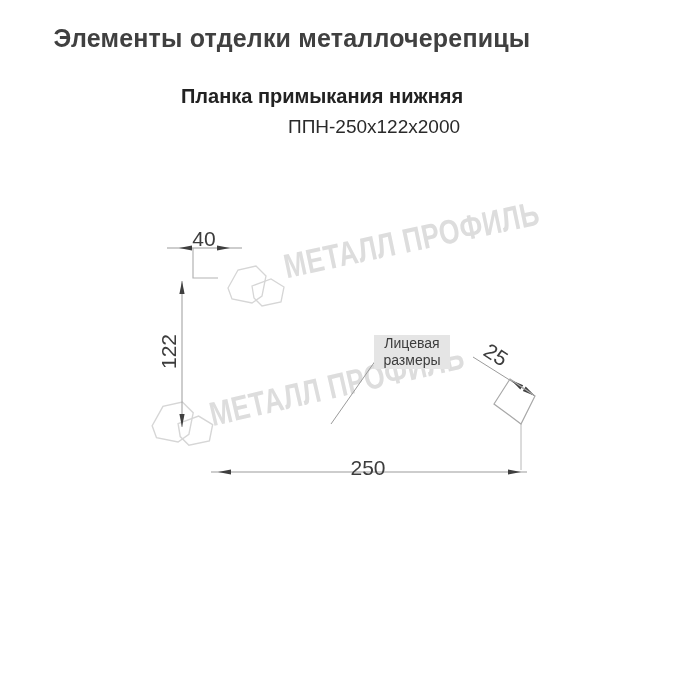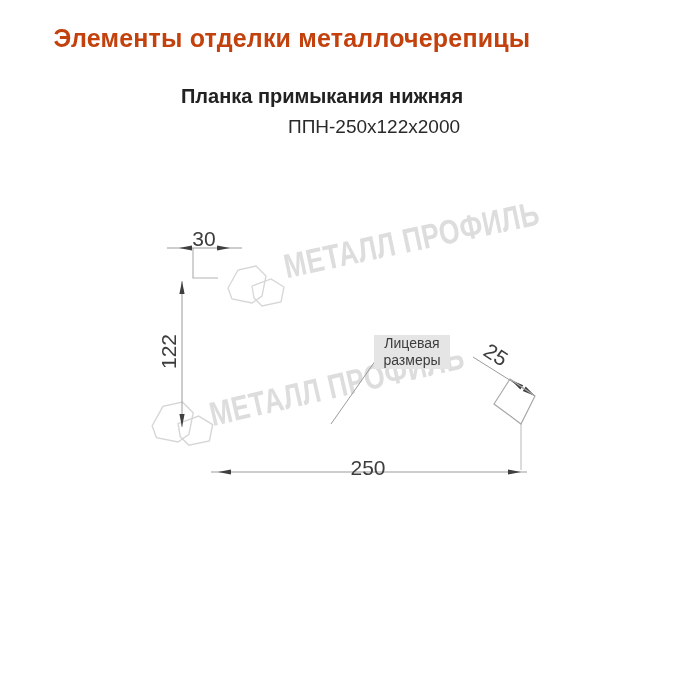--- a/index.html
+++ b/index.html
@@ -1,21 +1,21 @@
 <!DOCTYPE html>
 <html><head>
 <meta charset="utf-8">
 <style>
   html,body{margin:0;padding:0;background:#ffffff;}
   #stage{
     position:relative;width:700px;height:700px;background:#ffffff;overflow:hidden;
     font-family:"Liberation Sans",sans-serif;
   }
   .abs{position:absolute;}
-  .title-1{left:0;top:24px;width:584px;text-align:center;font-size:25px;font-weight:bold;color:#c2410c;letter-spacing:.2px;}
+  .title-1{left:0;top:24px;width:584px;text-align:center;font-size:25px;font-weight:bold;color:#404040;letter-spacing:.2px;}
   .title-2{left:0;top:85px;width:644px;text-align:center;font-size:20px;font-weight:bold;color:#222222;}
   .title-3{left:0;top:116px;width:700px;text-align:center;font-size:19px;font-weight:normal;color:#2a2a2a;padding-left:24px;}
   .dim-text{font-size:21px;color:#3c3c3c;text-align:center;line-height:1;}
   .dim-20{left:184px;top:228px;width:40px;}
   .dim-122{left:140px;top:341px;width:56px;transform:rotate(-90deg);}
   .dim-250{left:337px;top:449px;width:62px;margin-top:8px;}
   .dim-25{left:475px;top:344px;width:42px;transform:rotate(33deg);}
   .face-label{
     left:374px;top:335px;width:76px;background:#e5e5e5;z-index:3;
     font-size:14px;line-height:1.22;color:#3c3c3c;text-align:center;
@@ -82,21 +82,21 @@
 
     <line x1="521" y1="424" x2="521" y2="470" stroke="#b8b8b8" stroke-width="1"></line>
 
     <g>
       <line x1="211" y1="472" x2="527" y2="472" stroke="#9b9b9b" stroke-width="1"></line>
       <polygon points="218,472 231,469.4 231,474.6" fill="#3f3f3f"></polygon>
       <polygon points="521,472 508,469.4 508,474.6" fill="#3f3f3f"></polygon>
     </g>
   </svg>
 
-  <div class="abs dim-text dim-20 label-layer">30</div>
+  <div class="abs dim-text dim-20 label-layer">40</div>
   <div class="abs dim-text dim-122 label-layer">122</div>
   <div class="abs dim-text dim-250 label-layer">250</div>
   <div class="abs dim-text dim-25 label-layer">25</div>
 
   <div class="abs face-label">
     <div>Лицевая</div>
     <div>размеры</div>
   </div>
 
 

